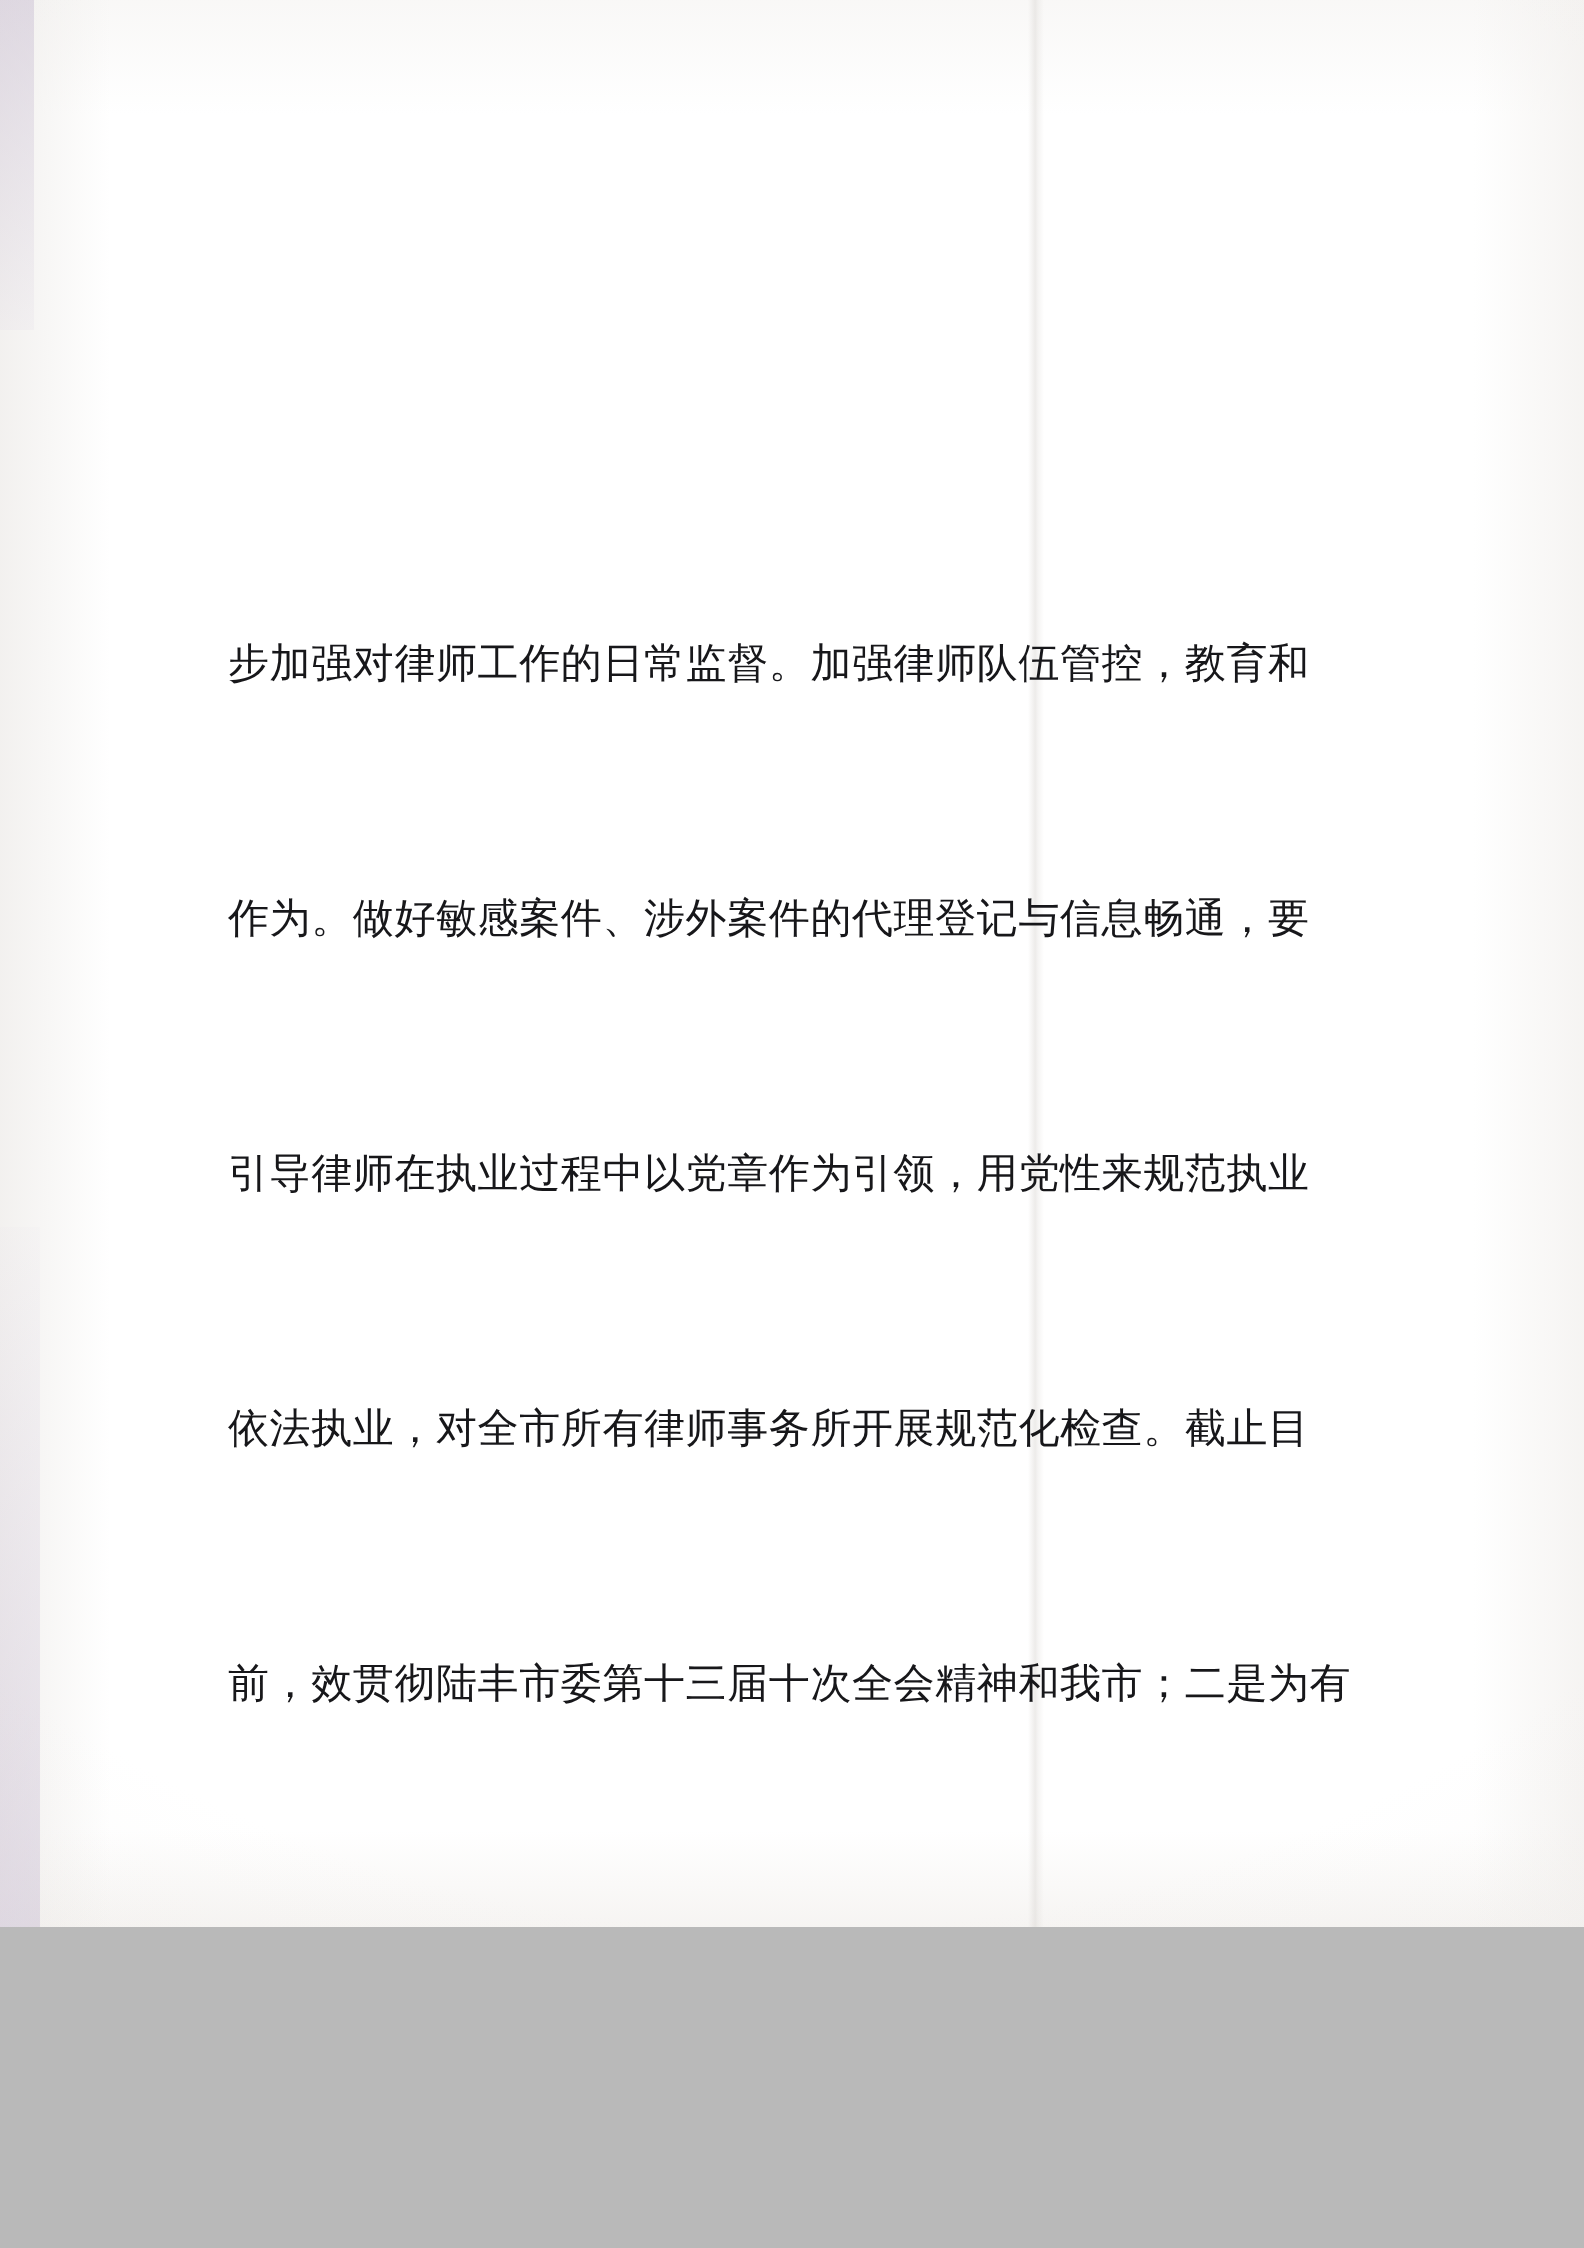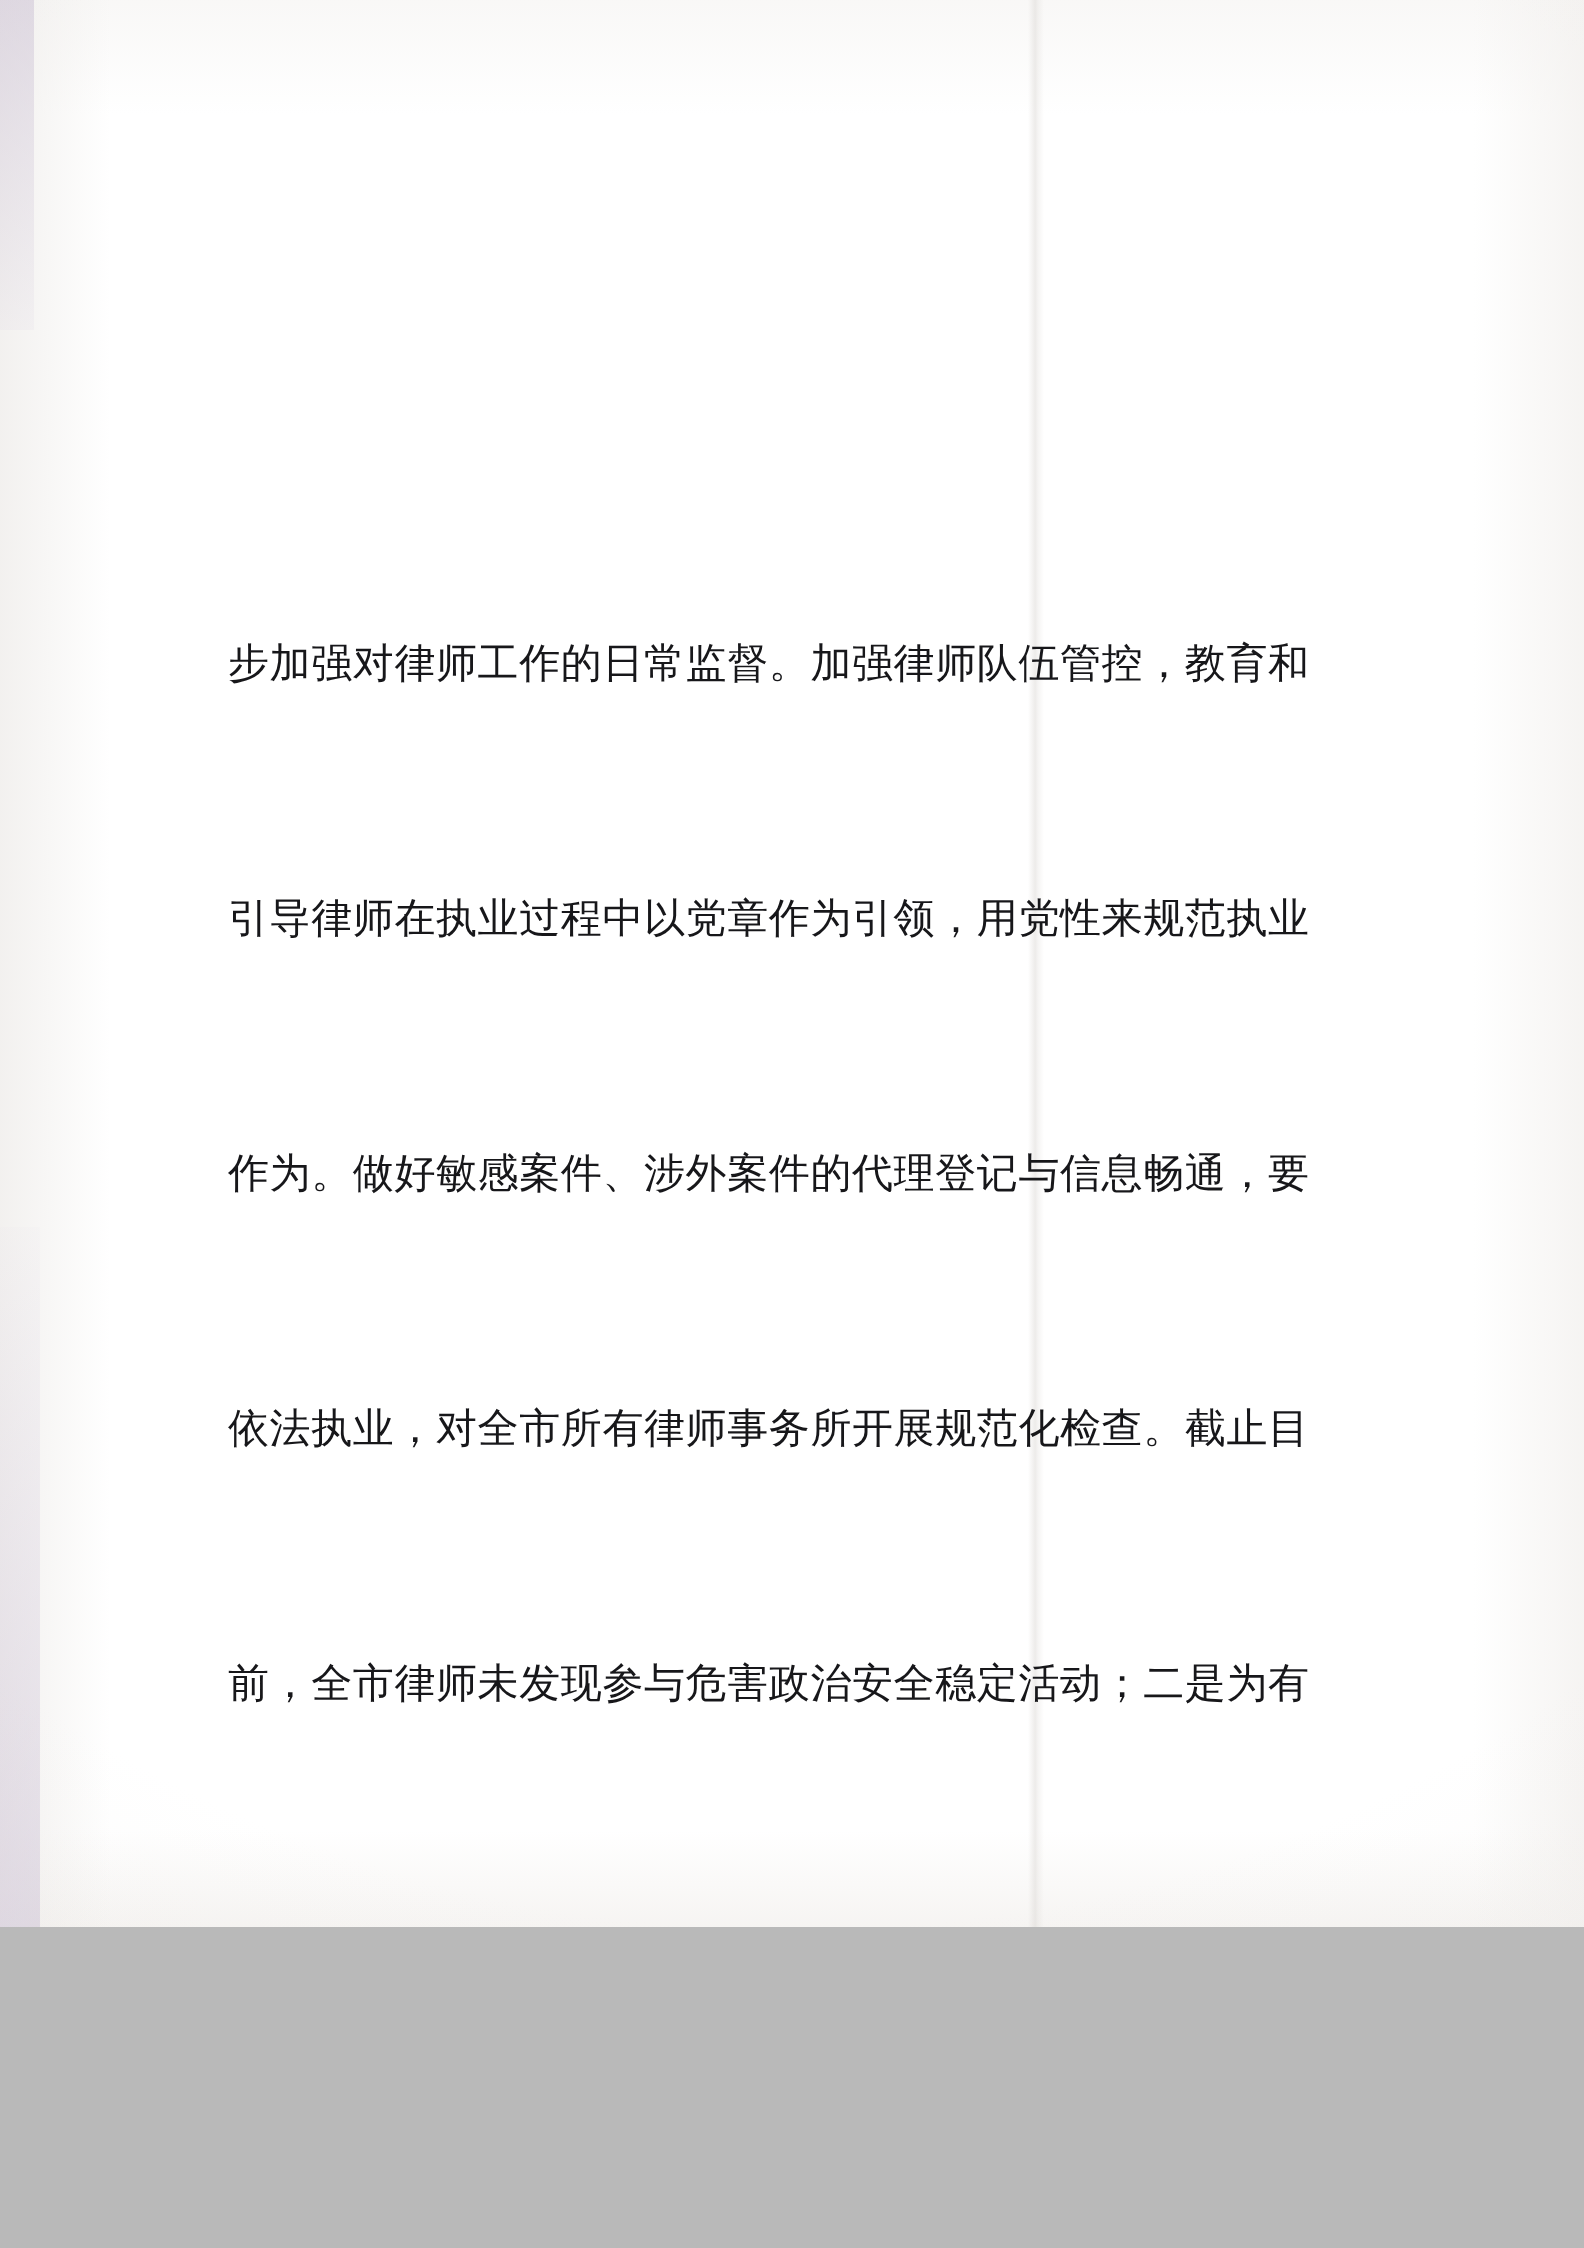--- a/index.html
+++ b/index.html
@@ -88,24 +88,24 @@
 
   <div class="scan-tint"></div>
   <div class="edge-tint-top"></div>
   <div class="edge-tint-bottom"></div>
   <div class="fold-seam"></div>
 
   <div class="body-text">
 
     <div class="paragraph">
       <div class="line">步加强对律师工作的日常监督。加强律师队伍管控，教育和</div>
+      <div class="line">作为。做好敏感案件、涉外案件的代理登记与信息畅通，要</div>
       <div class="line">引导律师在执业过程中以党章作为引领，用党性来规范执业</div>
-      <div class="line">作为。做好敏感案件、涉外案件的代理登记与信息畅通，要</div>
       <div class="line">依法执业，对全市所有律师事务所开展规范化检查。截止目</div>
-      <div class="line">前，全市律师未发现参与危害政治安全稳定活动；二是为有</div>
+      <div class="line">前，效贯彻陆丰市委第十三届十次全会精神和我市；二是为有</div>
       
       
       
       
       
       
       
       
       
       

